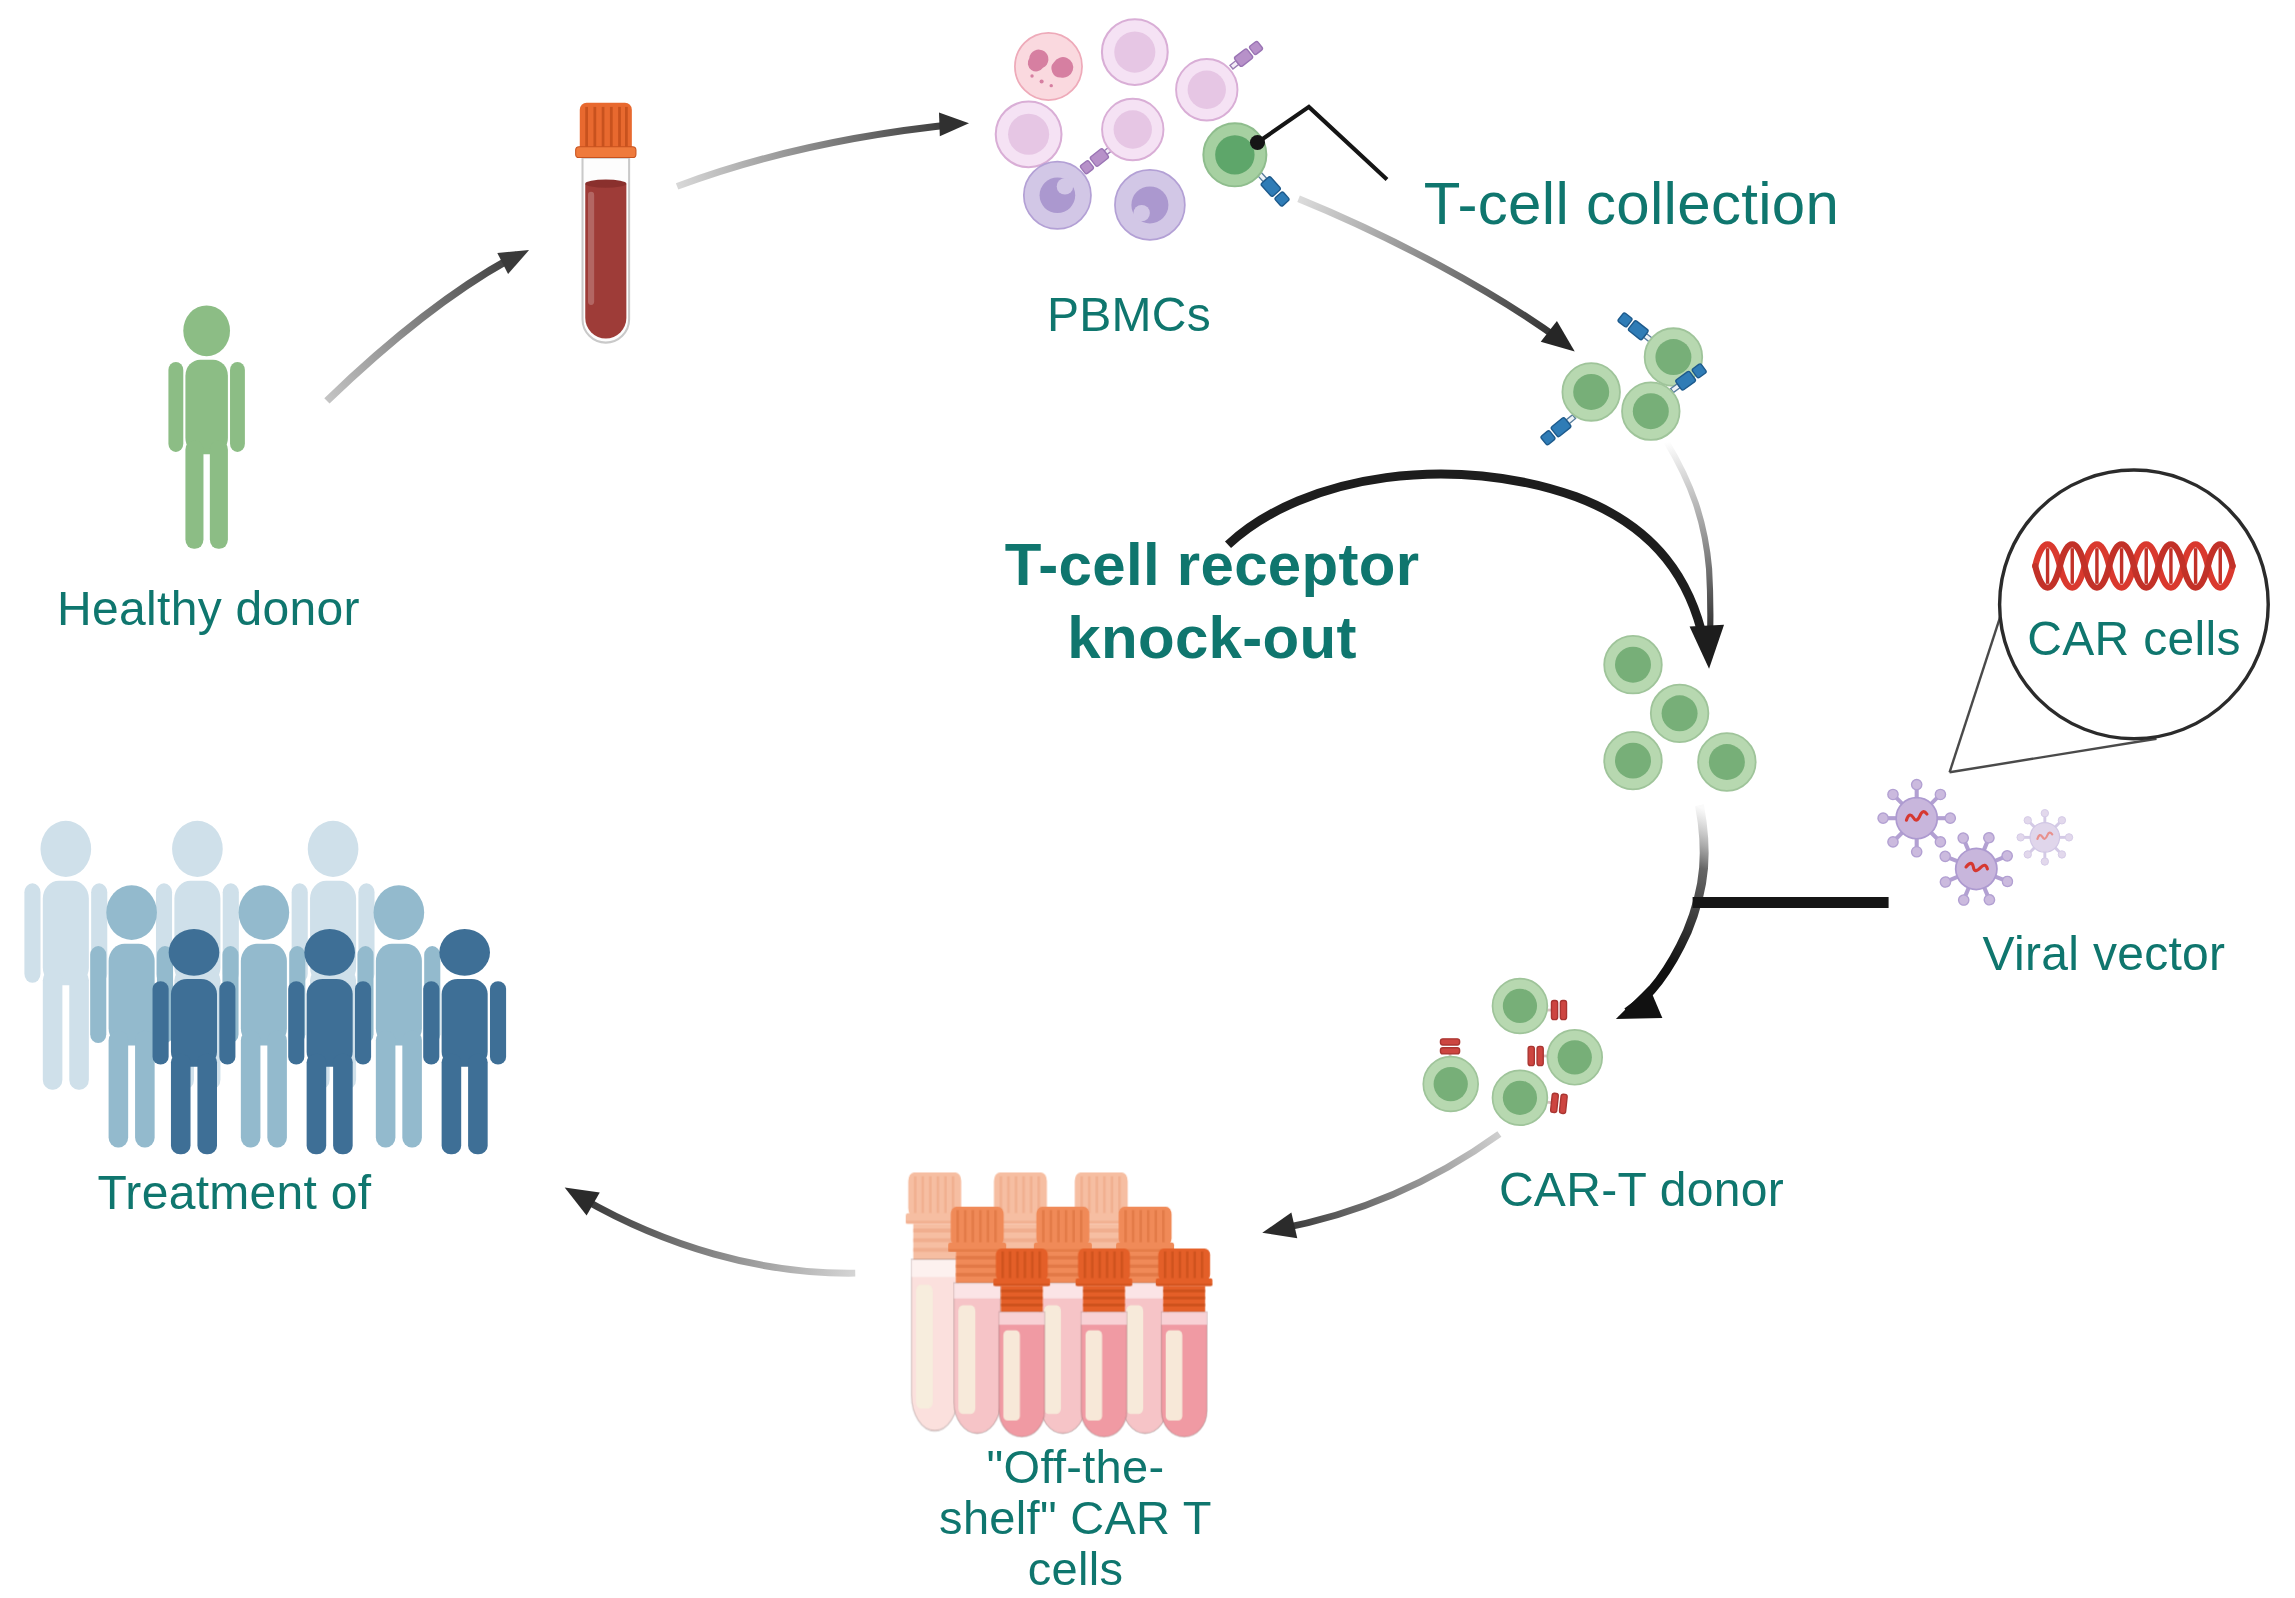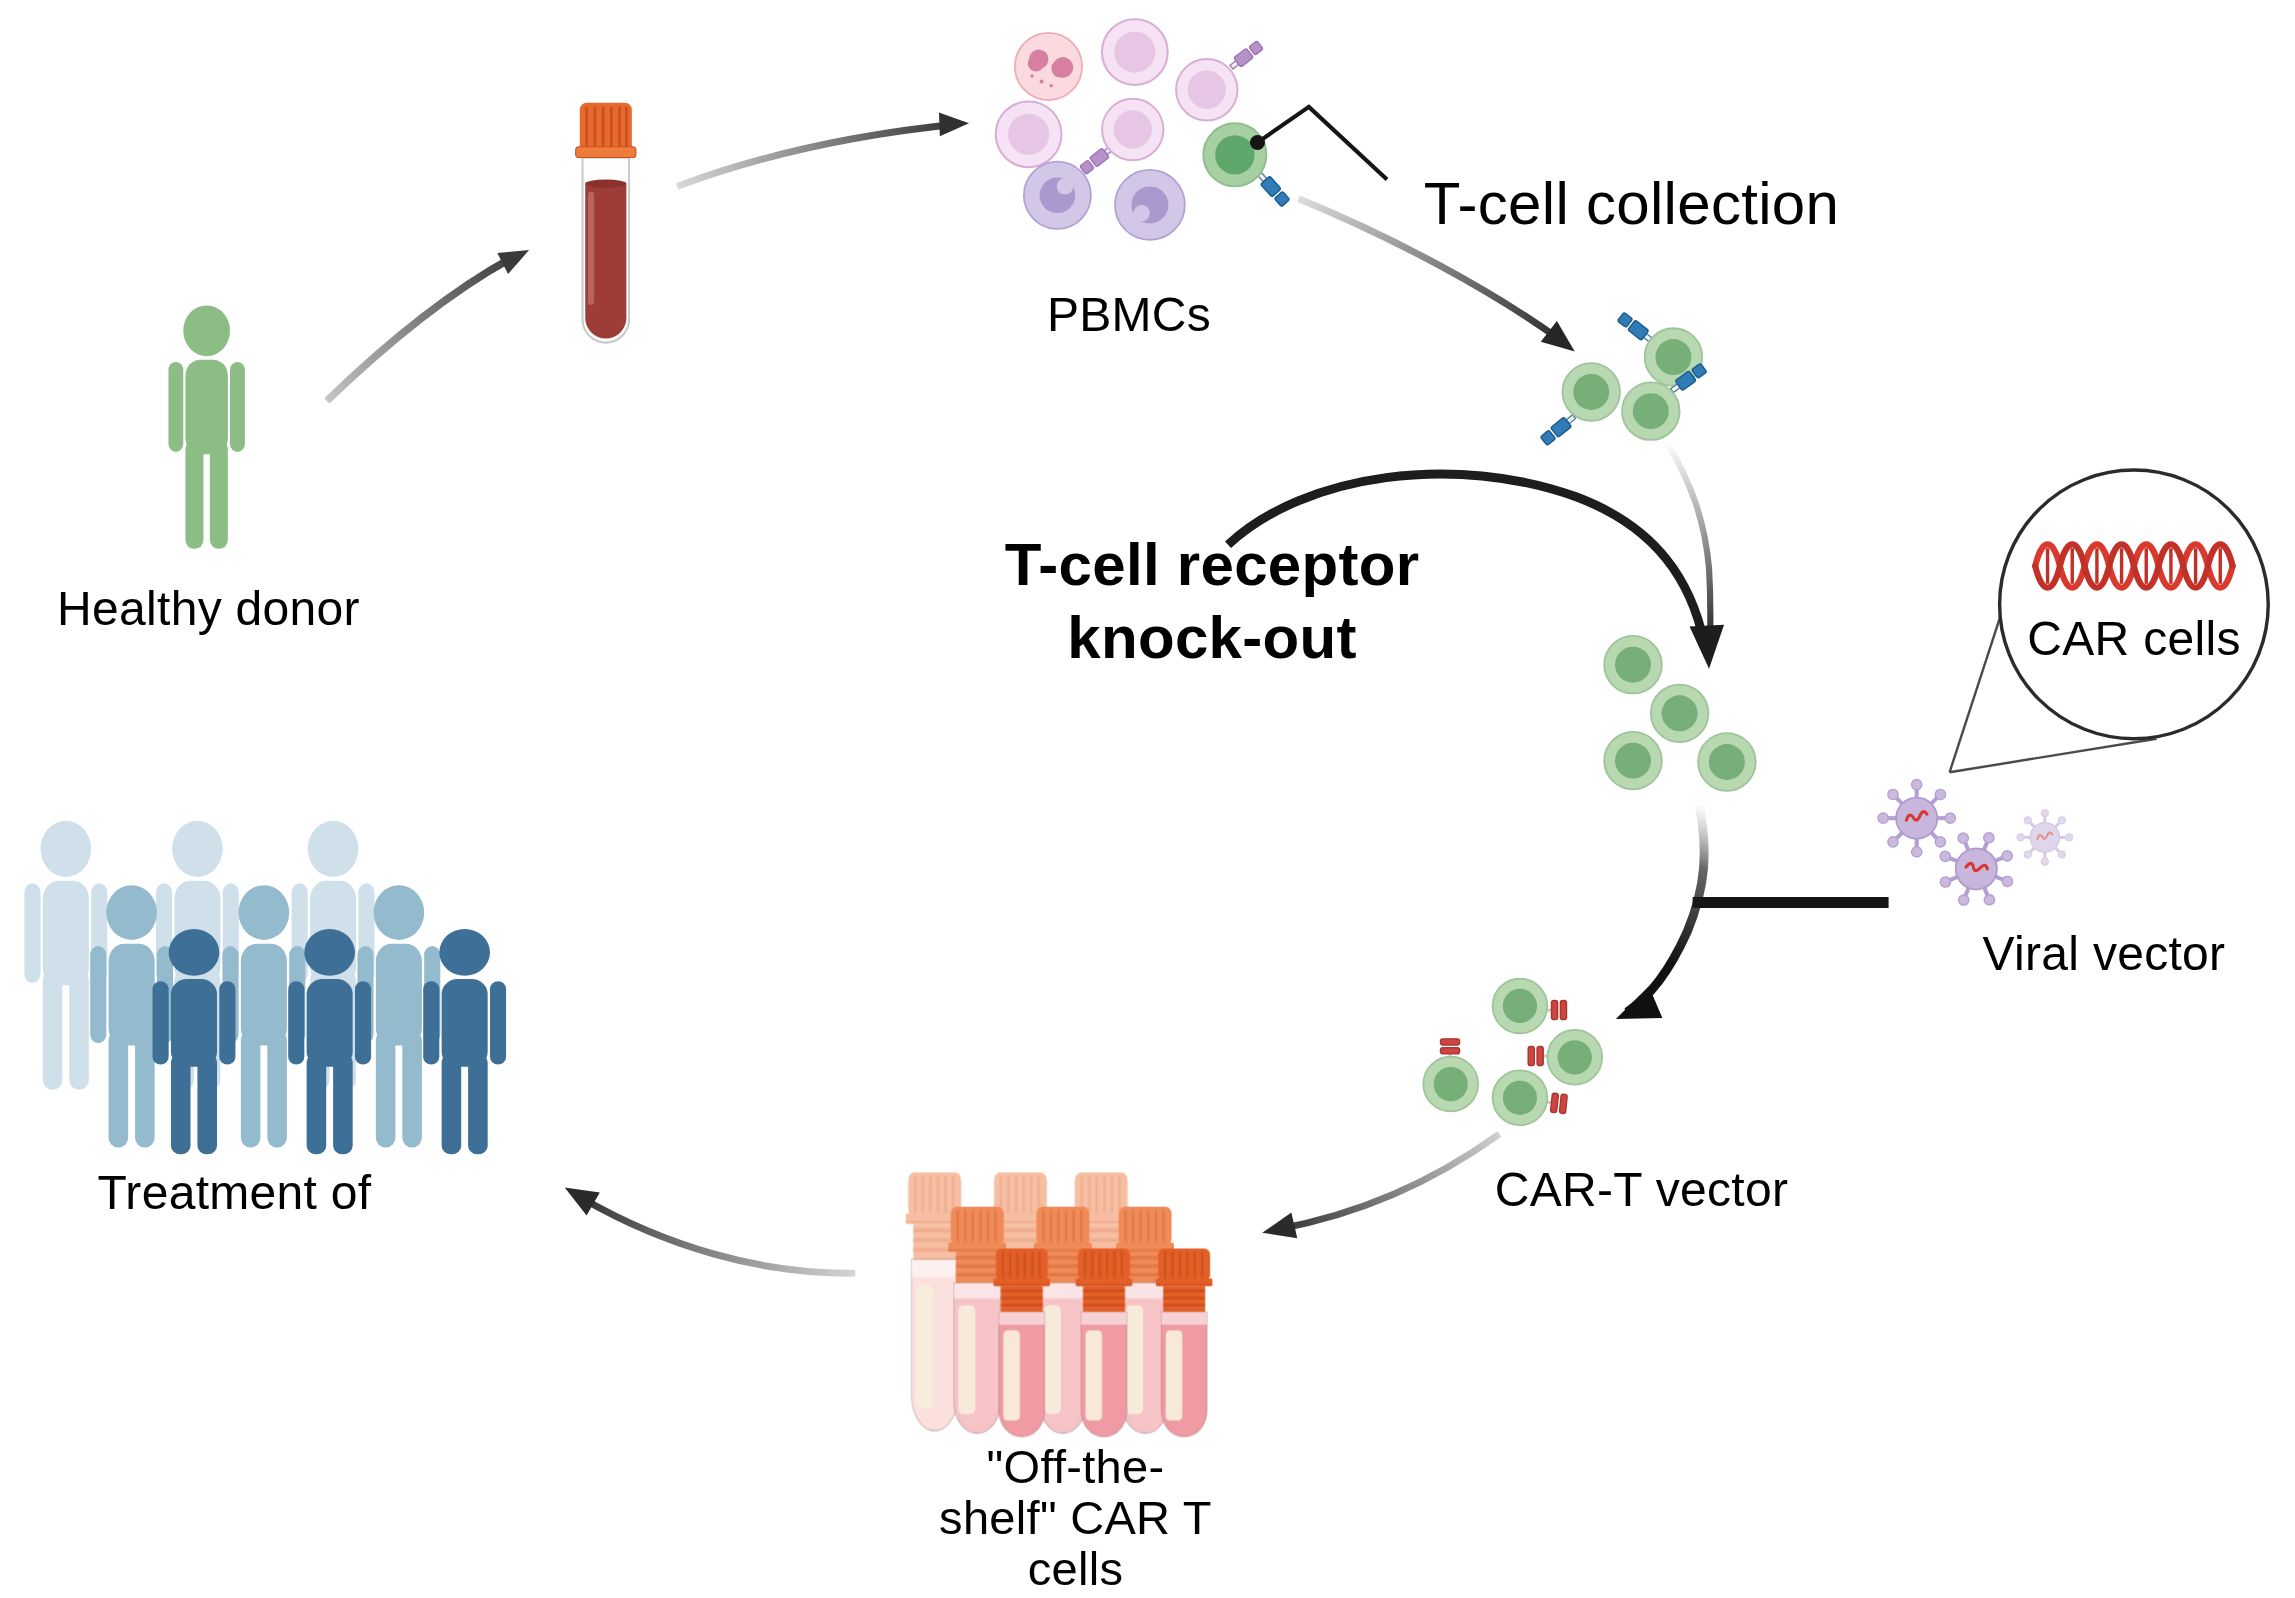--- a/index.html
+++ b/index.html
@@ -1,20 +1,20 @@
 <!DOCTYPE html>
 <html style="font-size:11px"><head>
 <meta charset="utf-8">
 <style>
   html,body{margin:0;padding:0;background:#ffffff;}
   body{width:2295px;height:1598px;overflow:hidden;
        font-family:"Liberation Sans", sans-serif;}
   .stage{position:relative;width:2295px;height:1598px;background:#ffffff;}
   svg.canvas{position:absolute;left:0;top:0;width:2295px;height:1598px;}
-  .lbl{position:absolute;color:#000000;text-align:center;font-size:48px;
+  .lbl{position:absolute;color:#0f766e;text-align:center;font-size:48px;
        line-height:1.06;letter-spacing:0.3px;}
   .lbl-lg{font-size:60px;line-height:73px;}
   .nowrap{white-space:nowrap;}
   
   .gcell{--o:#b7d8b0;--n:#77af78;--s:#9fc49a;}
   .gcell-sat{--o:#a6d0a1;--n:#5ea66a;--s:#8fbd8d;}
   .pinkcell{--o:#f5e2f4;--n:#e6c6e4;--s:#d9aed6;}
   .vial-back{--cap:#f6bb9d;--capd:#eda07e;--liq:#fbdfdc;}
   .vial-mid{--cap:#f08a58;--capd:#d96f3c;--liq:#f6c4c7;}
   .vial-front{--cap:#e45f28;--capd:#bf4a17;--liq:#f09aa3;}
@@ -404,21 +404,21 @@
 <div class="lbl lbl-lg" style="left:965px;top:528px;width:494px;font-weight:bold;">
   <div>T-cell receptor</div>
   <div>knock-out</div>
 </div>
 
 <div class="lbl nowrap" style="left:1997px;top:614px;width:274px;">CAR cells</div>
 
 <div class="lbl nowrap" style="left:1953px;top:929px;width:302px;">Viral vector</div>
 
 <div class="lbl" style="left:1436px;top:1163px;width:411px;line-height:53px;">
-  <div>CAR-T vector</div>
+  <div>CAR-T donor</div>
 </div>
 
 <div class="lbl" style="left:870px;top:1441px;width:411px;font-size:47px;line-height:51px;">
   <div>"Off-the-</div>
   <div>shelf" CAR T</div>
   <div>cells</div>
 </div>
 
 <div class="lbl" style="left:22px;top:1168px;width:425px;line-height:50px;">
   <div>Treatment of</div>

